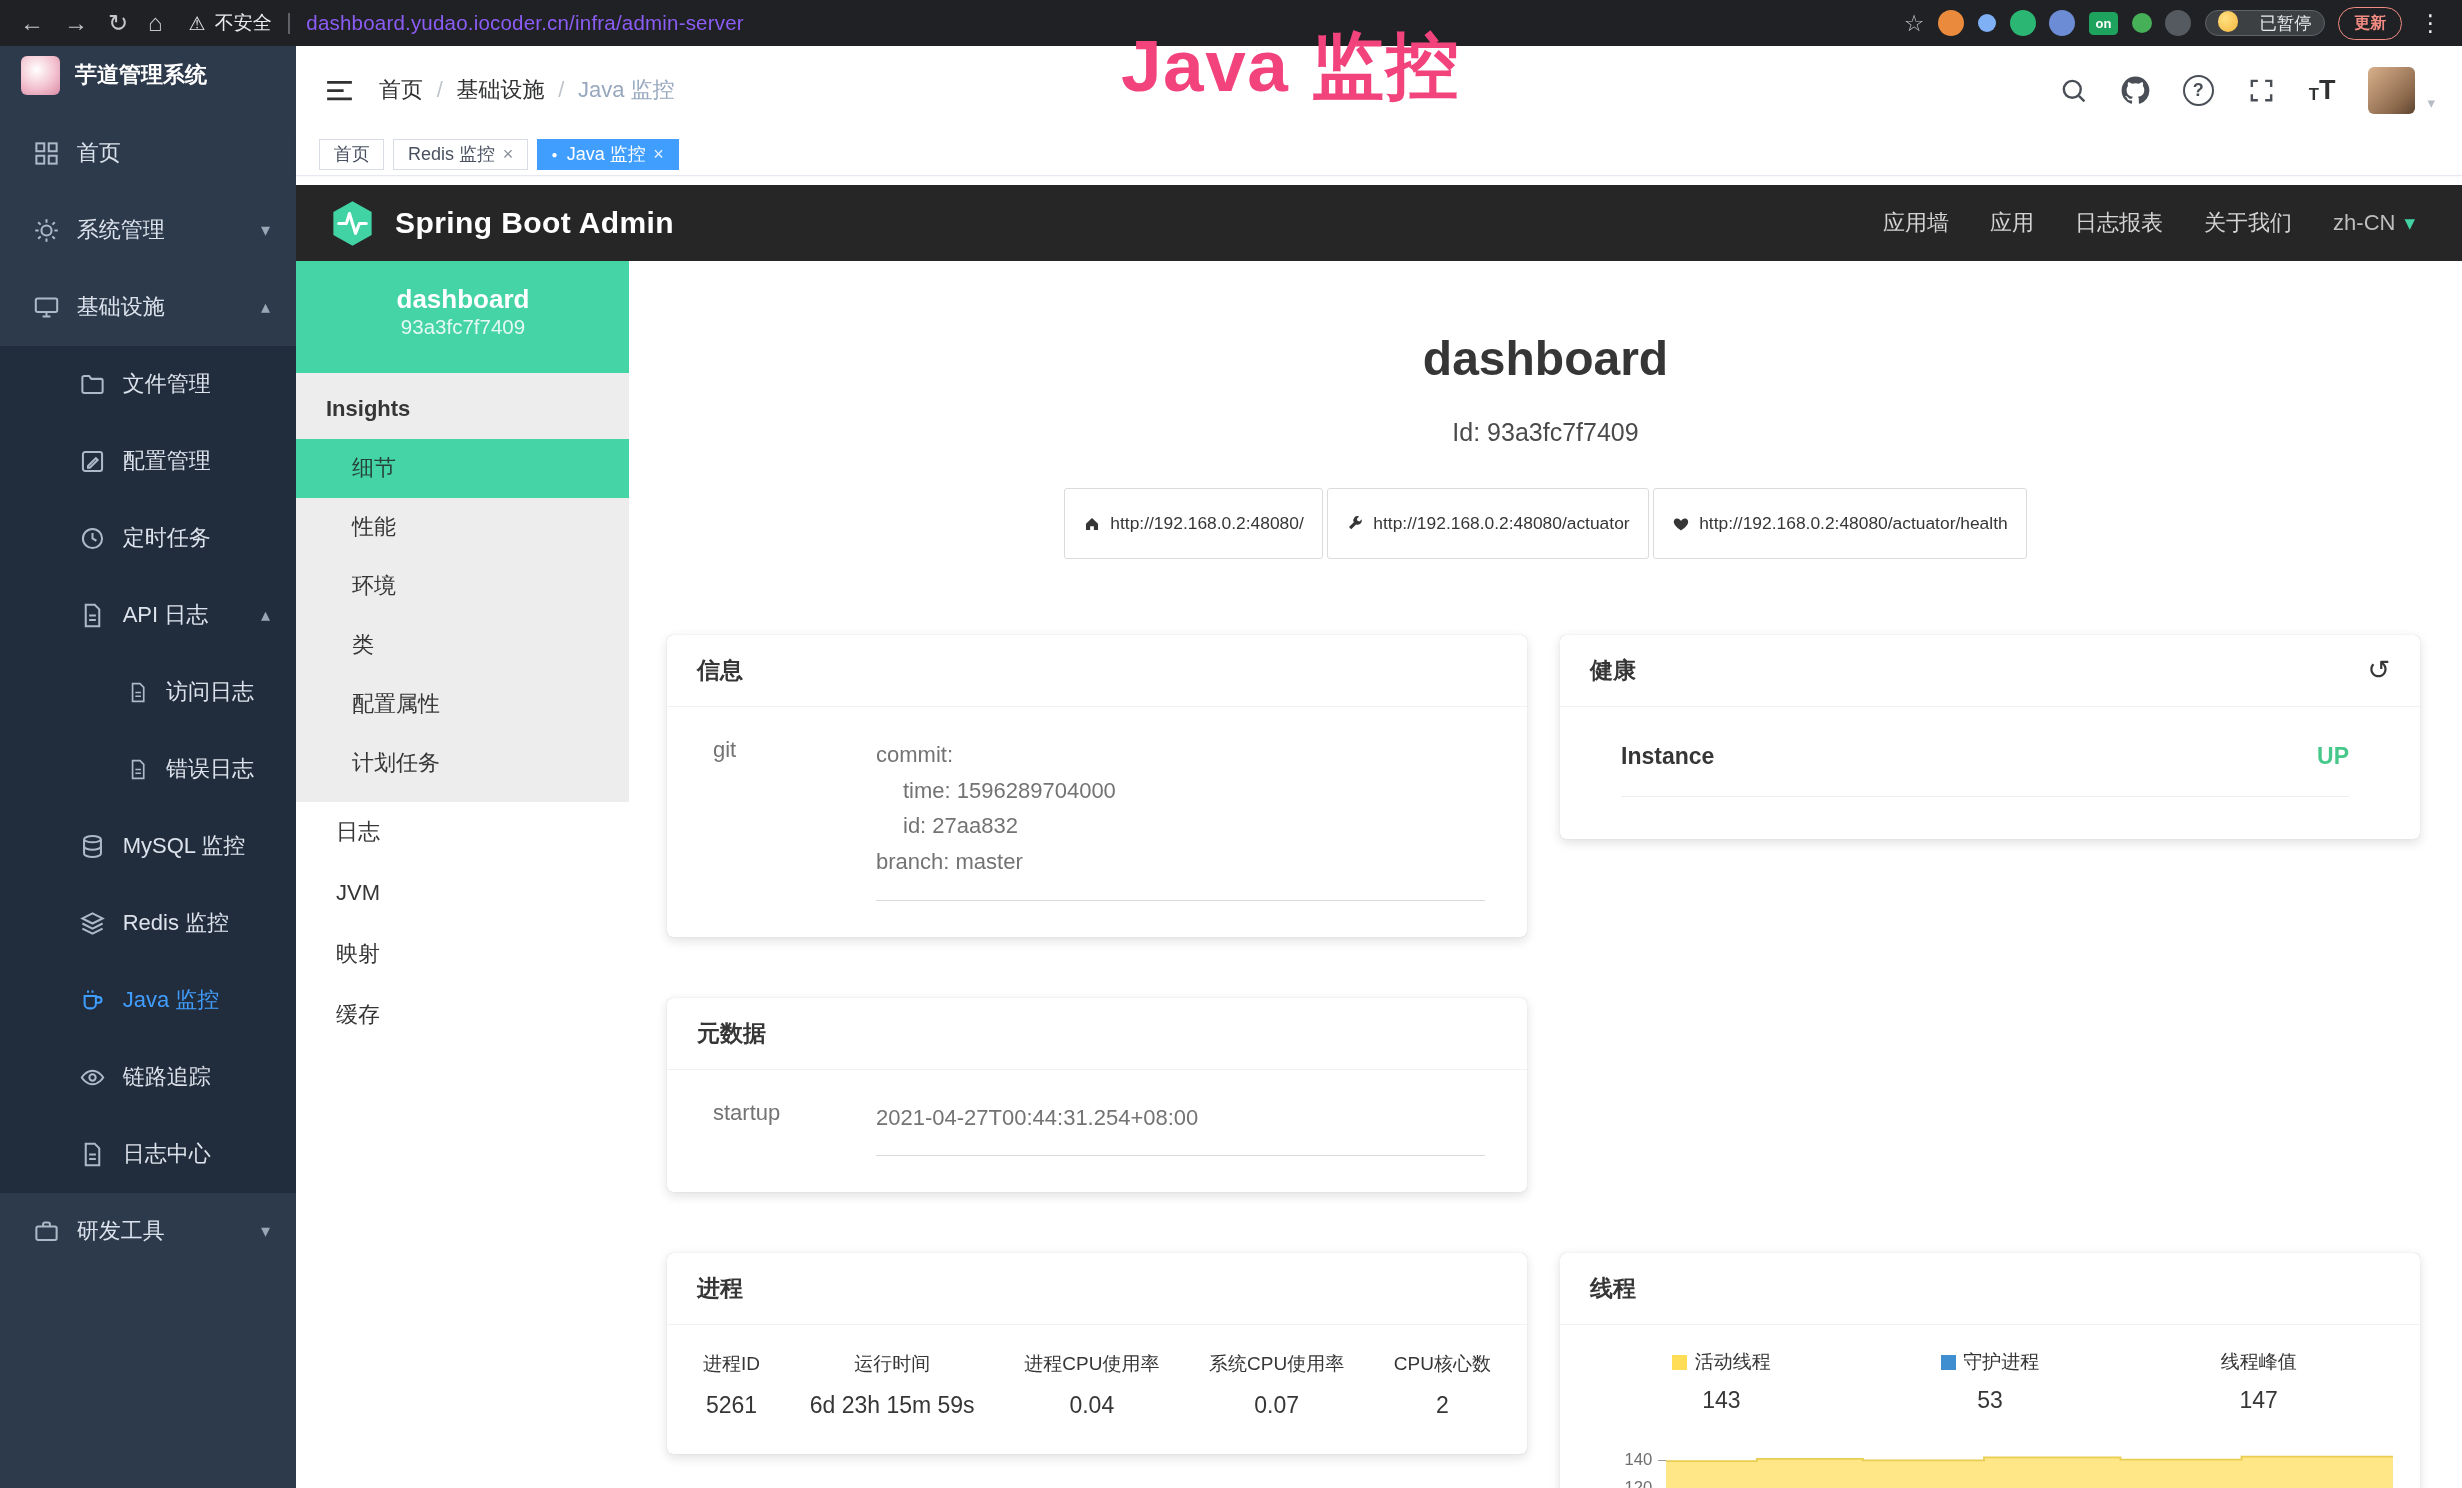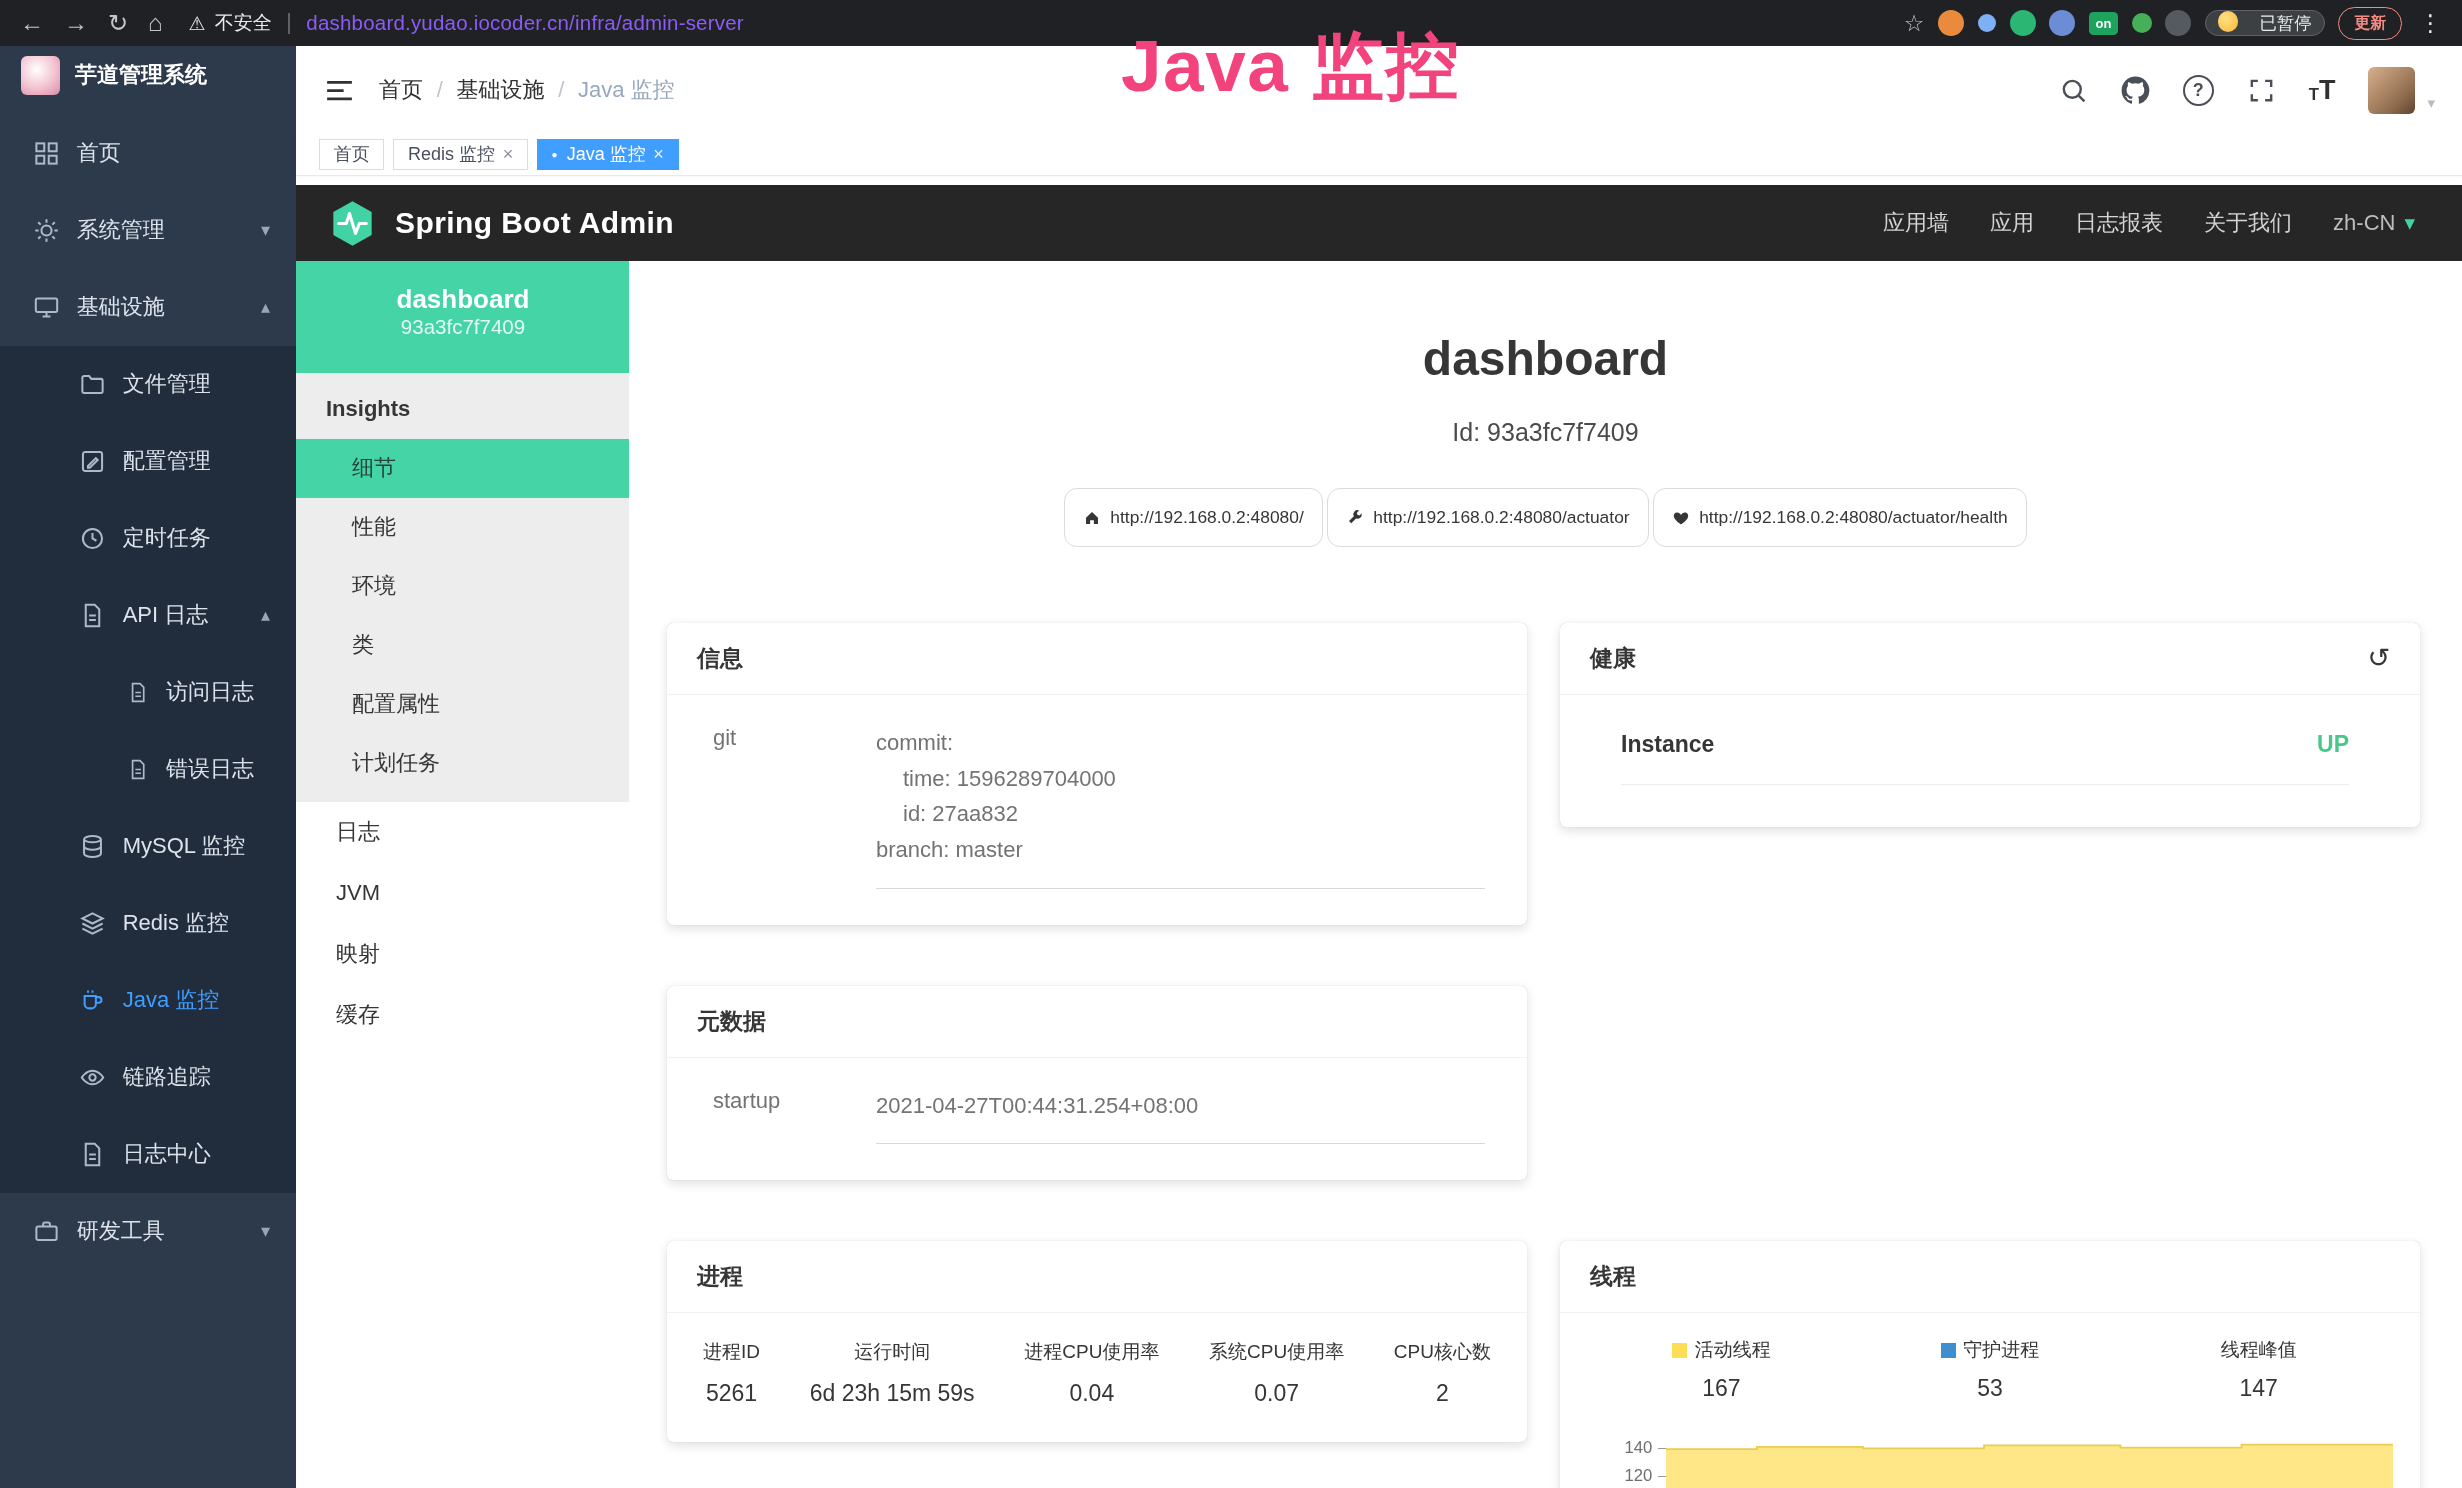--- a/index.html
+++ b/index.html
@@ -94,22 +94,22 @@
   .seclabel{font-size:22px;font-weight:700;color:#363636;padding:23px 0 16.7px 30px}
   .sitem{height:59px;display:flex;align-items:center;padding-left:56px;font-size:22px;color:#363636;cursor:pointer}
   .sitem.active{background:#45d4a5;color:#27433a}
   .bitem{height:61px;display:flex;align-items:center;padding-left:40px;font-size:22px;color:#363636;cursor:pointer}
 
   
   #sbamain{position:absolute;top:261px;left:629px;right:0;bottom:0;background:#fff;overflow:hidden}
   .mtitle{margin-top:70px;text-align:center;font-size:48px;font-weight:700;color:#363636}
   .msub{text-align:center;font-size:25px;color:#4a4a4a;margin-top:7.6px}
   .linksrow{display:flex;justify-content:center;gap:4.6px;margin-top:41px}
-  .linkbtn{display:flex;align-items:center;gap:9px;border:0.8px solid #dbdbdb;border-radius:13px;
-           padding:18px 18px;font-size:17.4px;color:#363636;background:#fff;cursor:pointer;white-space:nowrap}
+  .linkbtn{display:flex;align-items:center;gap:9px;border:0.8px solid #dbdbdb;border-radius:3px;
+           padding:24px 18px;font-size:17.4px;color:#363636;background:#fff;cursor:pointer;white-space:nowrap}
   .linkbtn .li{width:18px;height:18px;color:#363636}
   .cards{display:grid;grid-template-columns:1fr 1fr;column-gap:33px;row-gap:61px;align-items:start;
          margin:76px 42px 0 38px}
   .card{background:#fff;border-radius:6px;box-shadow:0 3.8px 10.6px rgba(0,0,0,.12),0 0 0.8px rgba(0,0,0,.25)}
   .card-h{display:flex;align-items:center;justify-content:space-between;padding:20px 30px;
           border-bottom:1.5px solid #f2f2f2}
   .card-h .t{font-size:23px;font-weight:700;color:#363636}
   .hist{font-size:27px;color:#363636;cursor:pointer;line-height:1}
   .kv{display:flex;padding:30px 42px 36px 46px;font-size:22px;color:#737373}
   .kv .k{width:163px;flex:none}
@@ -507,21 +507,21 @@
       <div class="card-h">
           <span class="t">线程</span>
         </div>
       <div class="tbody">
         <div class="legend">
           <div class="lcol">
             <div class="lrow">
                 <span class="sq y"></span>
                 <span>活动线程</span>
               </div>
-            <div class="lval">167</div>
+            <div class="lval">143</div>
           </div>
           <div class="lcol">
             <div class="lrow">
                 <span class="sq b"></span>
                 <span>守护进程</span>
               </div>
             <div class="lval">53</div>
           </div>
           <div class="lcol">
             <div class="lrow">

